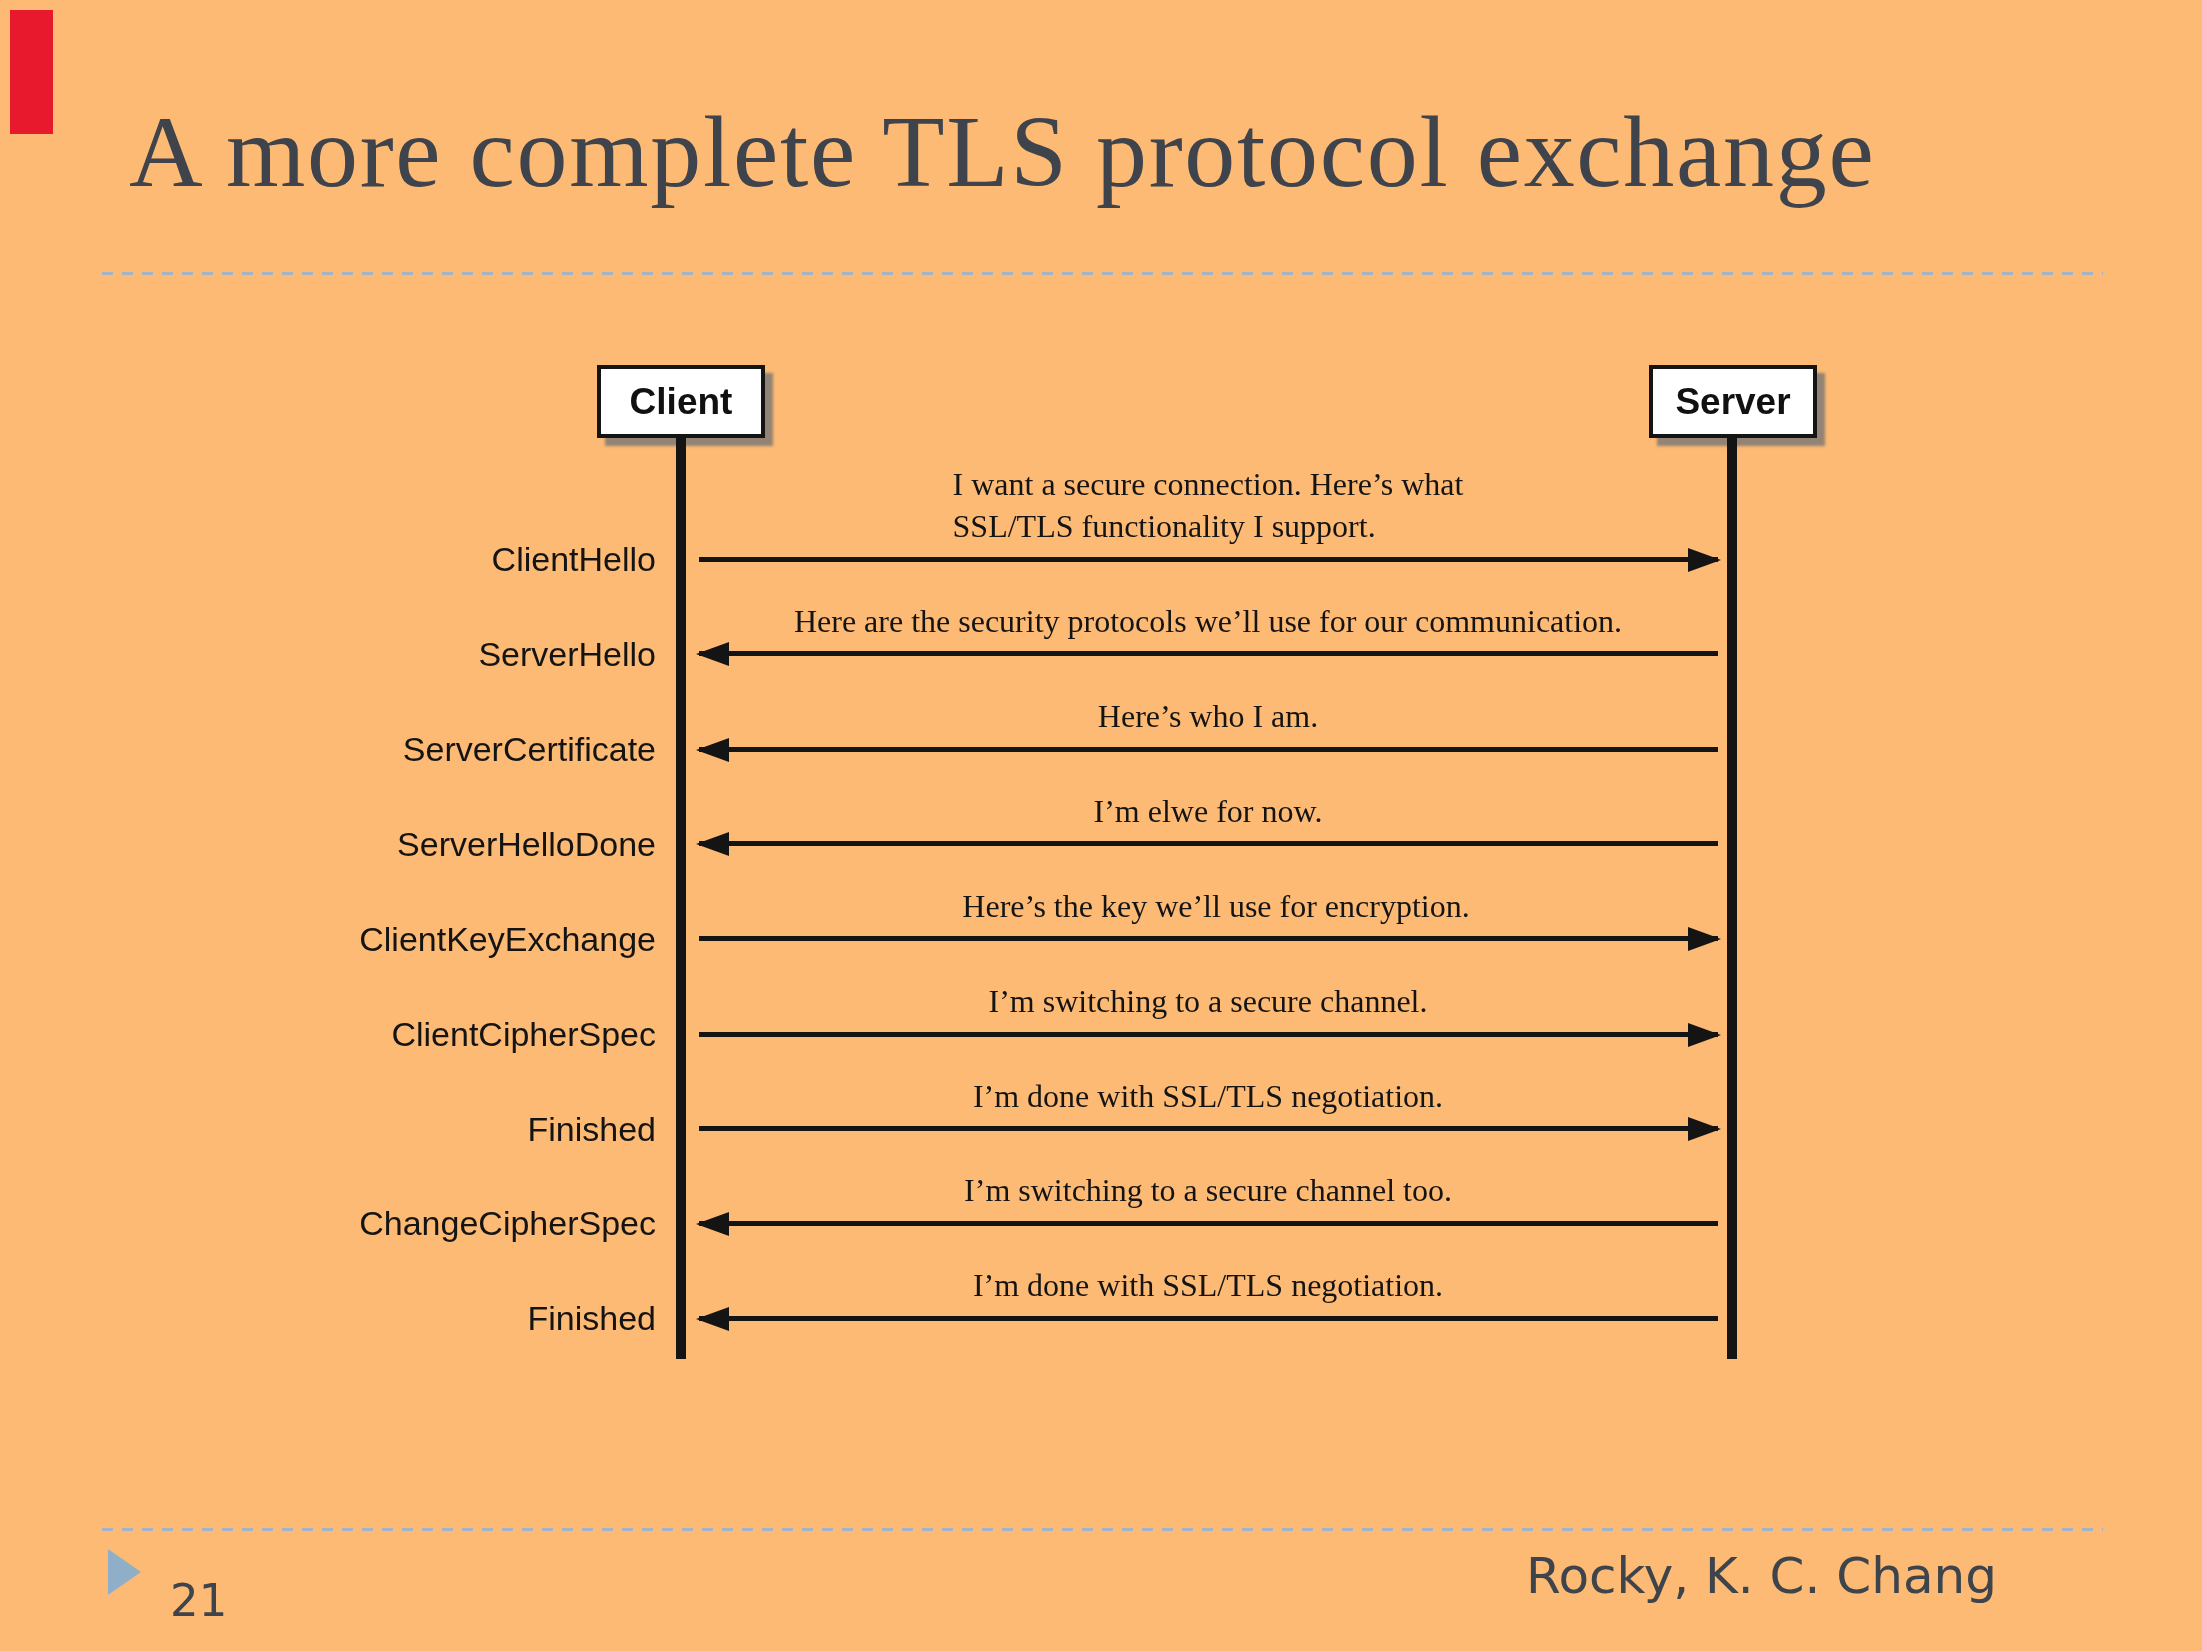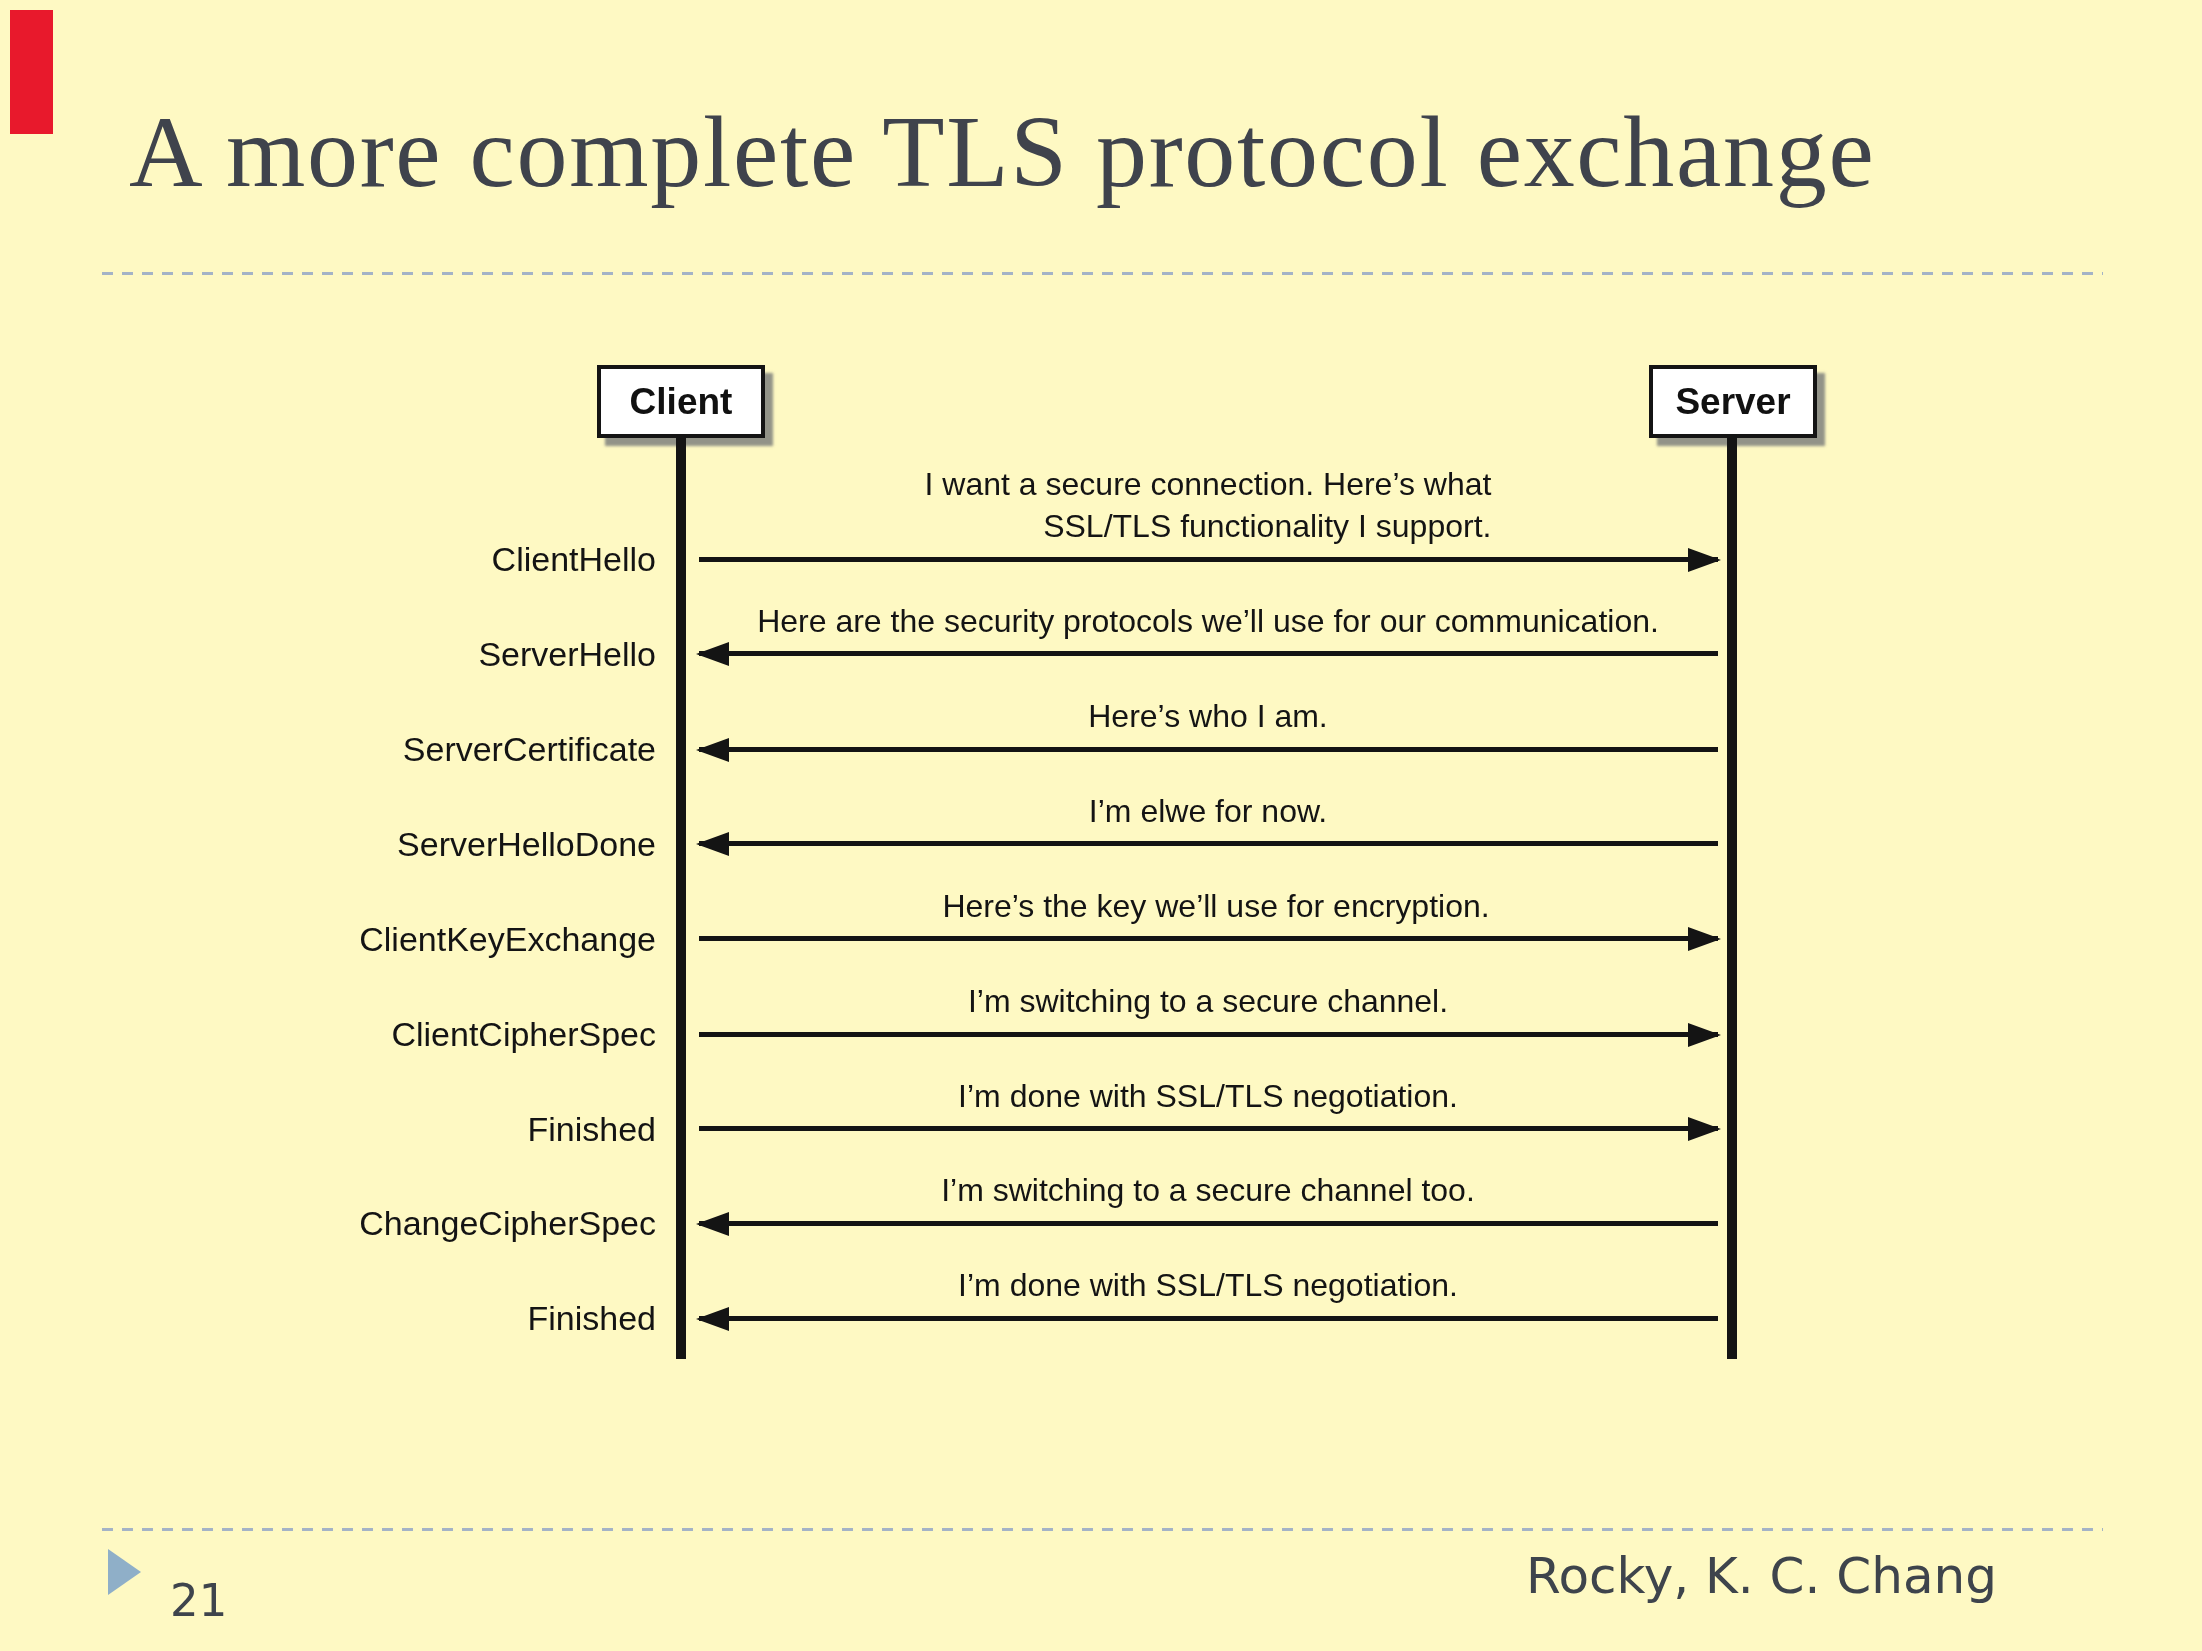--- a/index.html
+++ b/index.html
@@ -1,17 +1,17 @@
 <!DOCTYPE html>
 <html style="font-size:13.8px"><head>
 <meta charset="utf-8">
 <style>
   html,body{margin:0;padding:0;background:#ffffff;}
   body{width:2203px;height:1652px;overflow:hidden;font-family:"Liberation Sans",sans-serif;}
-  .slide{position:relative;width:2203px;height:1652px;background:#fef9c3;overflow:hidden;}
+  .slide{position:relative;width:2203px;height:1652px;background:#fdba74;overflow:hidden;}
 
   .accent-bar{position:absolute;left:10.3px;top:10.3px;width:43px;height:124px;background:#e8192c;}
 
   .title{position:absolute;left:129px;top:93px;margin:0;font-family:"Liberation Serif",serif;
          font-weight:400;font-size:102px;line-height:1.15;letter-spacing:1.7px;color:#3f434c;white-space:pre;}
 
   .divider{position:absolute;left:102px;width:2001px;height:3.4px;
            background:repeating-linear-gradient(90deg,#a4b3c6 0,#a4b3c6 11.2px,transparent 11.2px,transparent 20px);}
   .divider-top{top:272px;}
   .divider-bottom{top:1528px;}
@@ -22,21 +22,21 @@
              box-shadow:7.7px 7.7px 2.6px rgba(110,112,116,0.75);text-align:center;}
   .actor-box span{display:block;line-height:65px;font-size:37px;font-weight:bold;color:#111;}
   .actor-client{left:597px;}
   .actor-server{left:1649px;}
   .lifeline{position:absolute;top:437px;width:10.3px;height:922px;background:#141414;}
   .lifeline-client{left:676px;}
   .lifeline-server{left:1727px;}
 
   .msg-label{position:absolute;right:1547px;transform:translateY(-50%);font-size:34px;white-space:nowrap;color:#141414;text-align:right;}
   .msg-text{position:absolute;left:1208px;transform:translate(-50%,-100%);font-size:32px;line-height:1.32;
-            text-align:right;white-space:pre;color:#141414;}
+            text-align:left;white-space:pre;color:#141414;font-family:Liberation Serif, serif;}
   .arrow{position:absolute;left:699px;width:1019px;height:5.2px;background:#141414;}
   .arrow .head{position:absolute;top:50%;transform:translateY(-50%);width:0;height:0;
                border-top:12px solid transparent;border-bottom:12px solid transparent;}
   .arrow.ltr .head{right:-3.4px;border-left:33px solid #141414;}
   .arrow.rtl .head{left:-3.4px;border-right:33px solid #141414;}
 
   .source-note{position:absolute;left:131px;top:1451px;font-family:"DejaVu Sans",sans-serif;
                font-size:35px;color:#0c0c0c;white-space:nowrap;}
 
   .bullet-triangle{position:absolute;left:108px;top:1549px;width:0;height:0;

